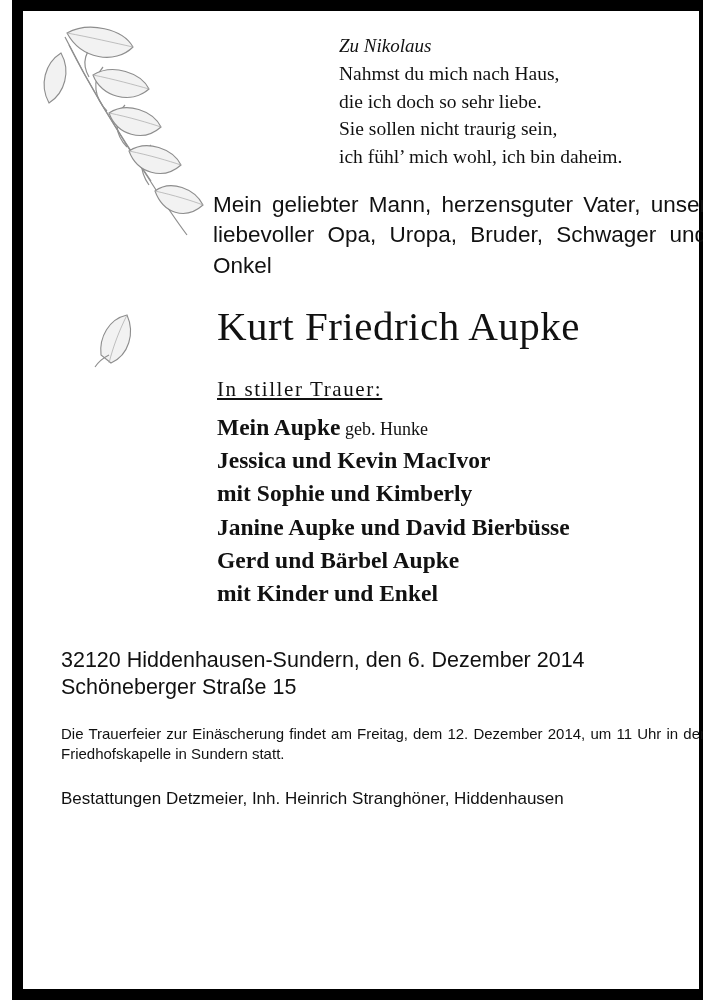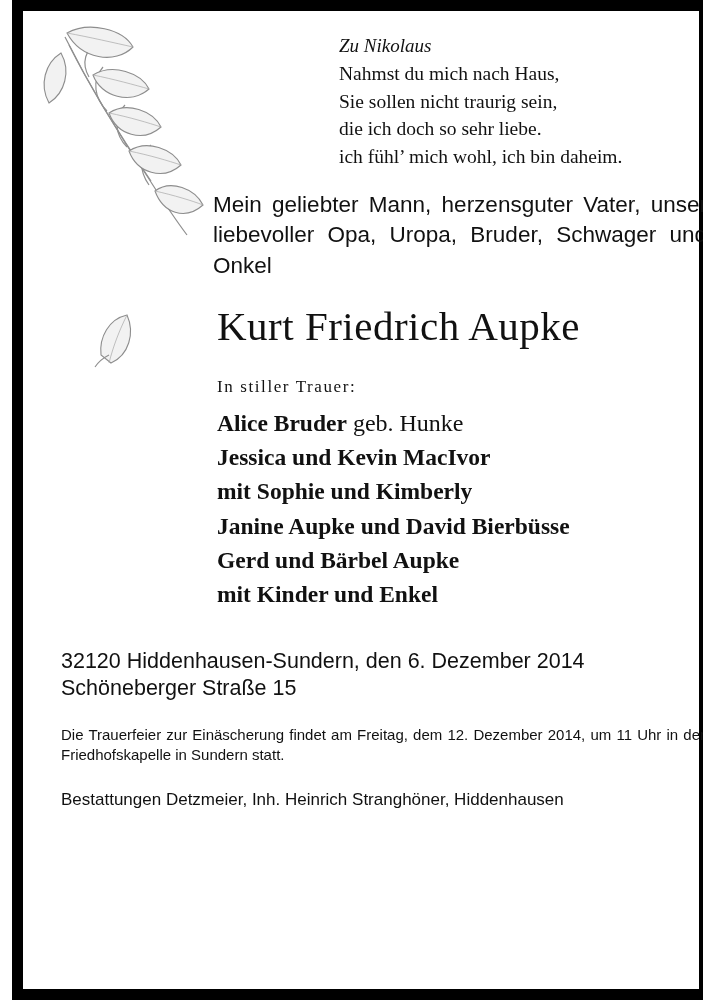--- a/index.html
+++ b/index.html
@@ -87,34 +87,35 @@
   .age {
     margin-top: 18px;
     margin-left: 168px;
     font-family: "Liberation Sans", sans-serif;
     font-size: 22.5px;
   }
   .mourning-label {
     margin-top: 28px;
     margin-left: 168px;
     font-family: "Liberation Serif", serif;
-    font-size: 17px;
+    font-size: 21px;
     letter-spacing: 1.6px;
+    text-decoration: underline;
   }
   .mourners {
     margin-top: 9px;
     margin-left: 168px;
     font-family: "Liberation Serif", serif;
     font-size: 23.5px;
     font-weight: bold;
     line-height: 1.42;
   }
   .mourners .sub {
     font-weight: normal;
-    font-size: 24px;
+    font-size: 18px;
   }
 
   .address {
     margin-top: 36px;
     margin-left: 12px;
     font-family: "Liberation Sans", sans-serif;
     font-size: 21.5px;
     line-height: 1.28;
   }
   .ceremony {
@@ -168,34 +169,34 @@
 
     <svg class="leaf-single" viewBox="0 0 60 60" xmlns="http://www.w3.org/2000/svg">
       <path d="M10 44 C 8 26, 18 8, 36 4 C 44 22, 38 44, 20 52 Z" fill="#f2f2f2" stroke="#8d8d8d" stroke-width="1.1"></path>
       <path d="M36 4 C 28 20, 22 36, 18 52" fill="none" stroke="#a8a8a8" stroke-width="0.7"></path>
       <path d="M4 56 C 8 50, 14 46, 18 44" fill="none" stroke="#8f8f8f" stroke-width="1.1"></path>
     </svg>
 
     <div class="poem">
       <div class="poem-title">Zu Nikolaus</div>
       <div class="poem-line">Nahmst du mich nach Haus,</div>
+      <div class="poem-line">die ich doch so sehr liebe.</div>
       <div class="poem-line">Sie sollen nicht traurig sein,</div>
-      <div class="poem-line">die ich doch so sehr liebe.</div>
       <div class="poem-line">ich fühl’ mich wohl, ich bin daheim.</div>
     </div>
 
     <div class="intro">Mein geliebter Mann, herzensguter Vater, unser liebevoller Opa, Uropa, Bruder, Schwager und Onkel</div>
 
     <div class="name">Kurt Friedrich Aupke</div>
 
 
     <div class="mourning-label">In stiller Trauer:</div>
 
     <div class="mourners">
-      <div><span>Alice Bruder</span><span class="sub"> geb. Hunke</span></div>
+      <div><span>Mein Aupke</span><span class="sub"> geb. Hunke</span></div>
       <div><span>Jessica und Kevin MacIvor</span><span class="sub"></span></div>
       <div><span>mit Sophie und Kimberly</span><span class="sub"></span></div>
       <div><span>Janine Aupke und David Bierbüsse</span><span class="sub"></span></div>
       <div><span>Gerd und Bärbel Aupke</span><span class="sub"></span></div>
       <div><span>mit Kinder und Enkel</span><span class="sub"></span></div>
     </div>
 
     <div class="address">
       <div>32120 Hiddenhausen-Sundern, den 6. Dezember 2014</div>
       <div>Schöneberger Straße 15</div>

